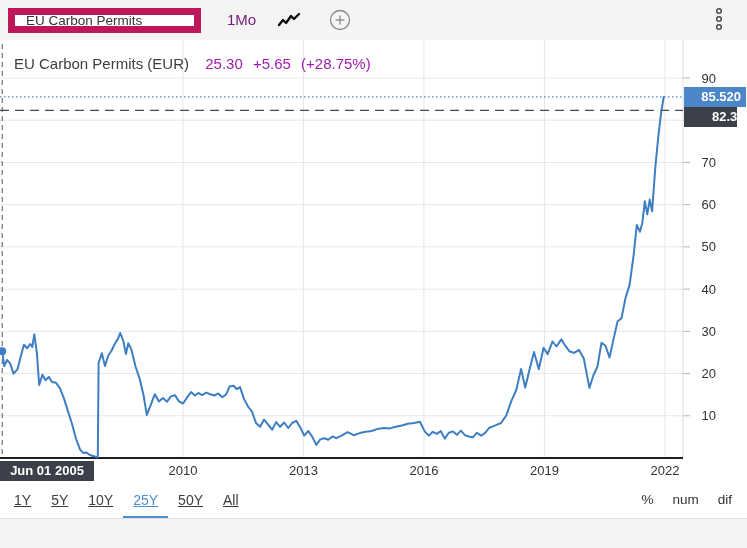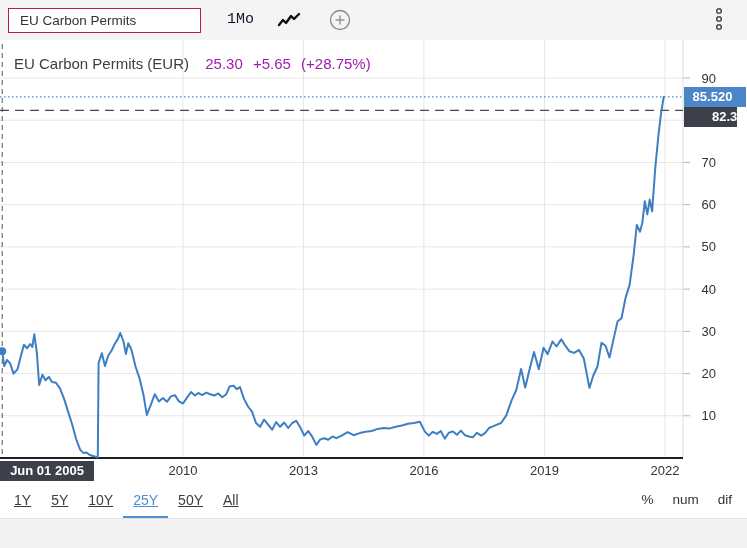--- a/index.html
+++ b/index.html
@@ -10,27 +10,27 @@
     background:#ffffff;
     overflow:hidden;
   }
   
   .topbar {
     position:absolute; top:0; left:0; width:747px; height:40px;
     background:#f4f4f4;
   }
   .search-input {
     position:absolute; left:8px; top:8px; width:193px; height:25px;
-    background:#ffffff; border:1px solid #be185d;
+    background:#ffffff; border:7px solid #be185d;
     font-family:"Liberation Sans", sans-serif;
     font-size:13.5px; color:#333; padding:0 11px; outline:none;
   }
   .interval {
     position:absolute; left:227px; top:0; height:40px; line-height:40px;
-    font-size:15px; color:#0f172a; cursor:pointer;font-family:Liberation Mono, monospace;
+    font-size:15px; color:#701a75; cursor:pointer;
   }
   .icon-spark { position:absolute; left:277px; top:12px; cursor:pointer; }
   .icon-plus  { position:absolute; left:329px; top:9px;  cursor:pointer; }
   .icon-kebab { position:absolute; right:23px; top:7px;  cursor:pointer; }
   
   .chart-region {
     position:absolute; top:40px; left:0; width:747px; height:446px;
     background:#ffffff;
   }
   .chart-region svg { position:absolute; top:0; left:0; }
@@ -40,21 +40,21 @@
   }
   .chart-header .quote { color:#a21caf; }
   .chart-header .t { margin-right:12px;margin-top:47px; }
   .chart-header .p { margin-right:6px; }
   .badge {
     position:absolute; height:20px; line-height:20px;
     color:#fff; font-size:13px; font-weight:bold;
   }
   .badge-latest {
     left:684px; top:47px; width:62px; background:#4a86c8;
-    text-align:center; padding-right:5px;
+    text-align:right; padding-right:5px;
   }
   .badge-cross {
     left:684px; top:67px; width:53px; background:#3b404a;
     text-align:right; padding-right:7px;padding-left:28px;
   }
   .badge-date {
     left:0; top:421px; width:94px; background:#3b404a; text-align:center;
   }
   
   .range-row { position:absolute; top:486px; left:0; width:747px; height:32px; background:#fff; }

